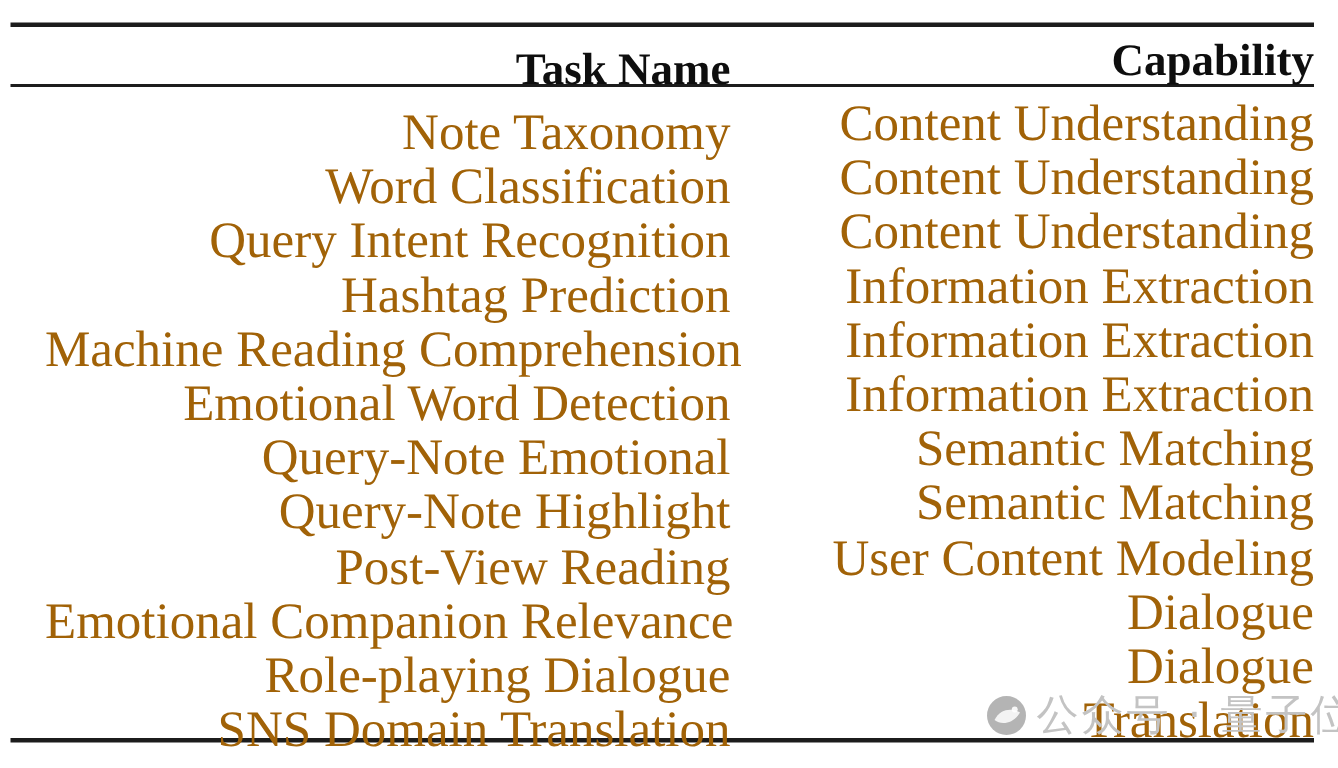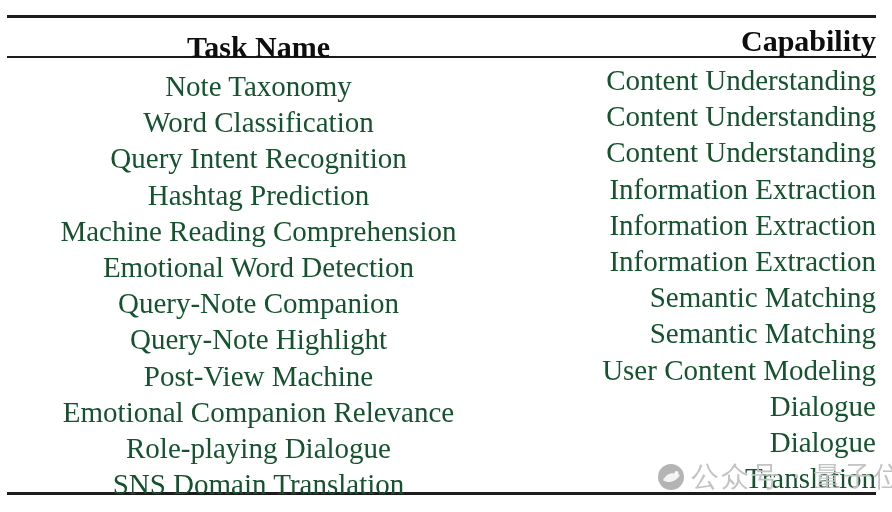--- a/index.html
+++ b/index.html
@@ -31,35 +31,35 @@
     display: grid;
     grid-template-columns: 480px 1fr;
     align-items: center;
     height: 38px;
     font-size: 30px;
     font-weight: bold;
     color: #0e0e0e;
   }
   .cell-task {
     padding-left: 23px;
-    text-align: center;
+    text-align: right;
     white-space: nowrap;
     margin-top: 12px;
   }
   .cell-capability {
     text-align: right;
     white-space: nowrap;
   }
   .body-row {
     display: grid;
     grid-template-columns: 480px 1fr;
     align-items: center;
     height: 36.2px;
-    font-size: 29px;
-    color: #14532d;
+    font-size: 34px;
+    color: #a16207;
   }
   .watermark {
     position: absolute;
     left: 657px;
     top: 458px;
     display: flex;
     align-items: center;
     gap: 6px;
     pointer-events: none;
   }
@@ -115,31 +115,31 @@
     <div class="cell-task">Machine Reading Comprehension</div>
     <div class="cell-capability">Information Extraction</div>
   </div>
 
   <div class="body-row">
     <div class="cell-task">Emotional Word Detection</div>
     <div class="cell-capability">Information Extraction</div>
   </div>
 
   <div class="body-row">
-    <div class="cell-task">Query-Note Companion</div>
+    <div class="cell-task">Query-Note Emotional</div>
     <div class="cell-capability">Semantic Matching</div>
   </div>
 
   <div class="body-row">
     <div class="cell-task">Query-Note Highlight</div>
     <div class="cell-capability">Semantic Matching</div>
   </div>
 
   <div class="body-row">
-    <div class="cell-task">Post-View Machine</div>
+    <div class="cell-task">Post-View Reading</div>
     <div class="cell-capability">User Content Modeling</div>
   </div>
 
   <div class="body-row">
     <div class="cell-task">Emotional Companion Relevance</div>
     <div class="cell-capability">Dialogue</div>
   </div>
 
   <div class="body-row">
     <div class="cell-task">Role-playing Dialogue</div>

